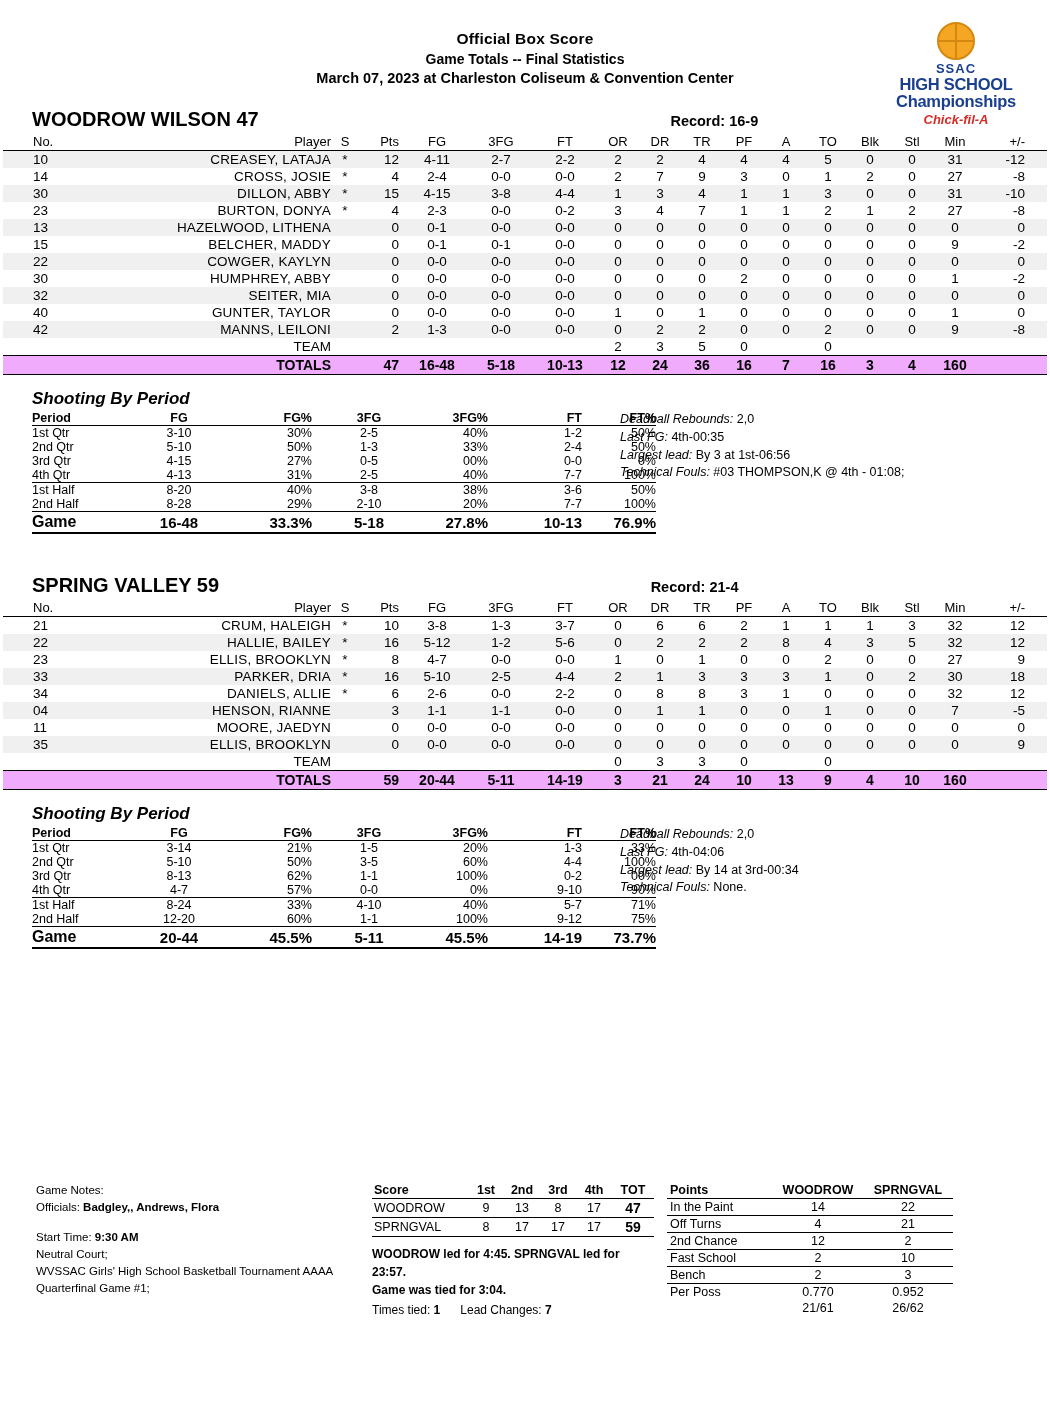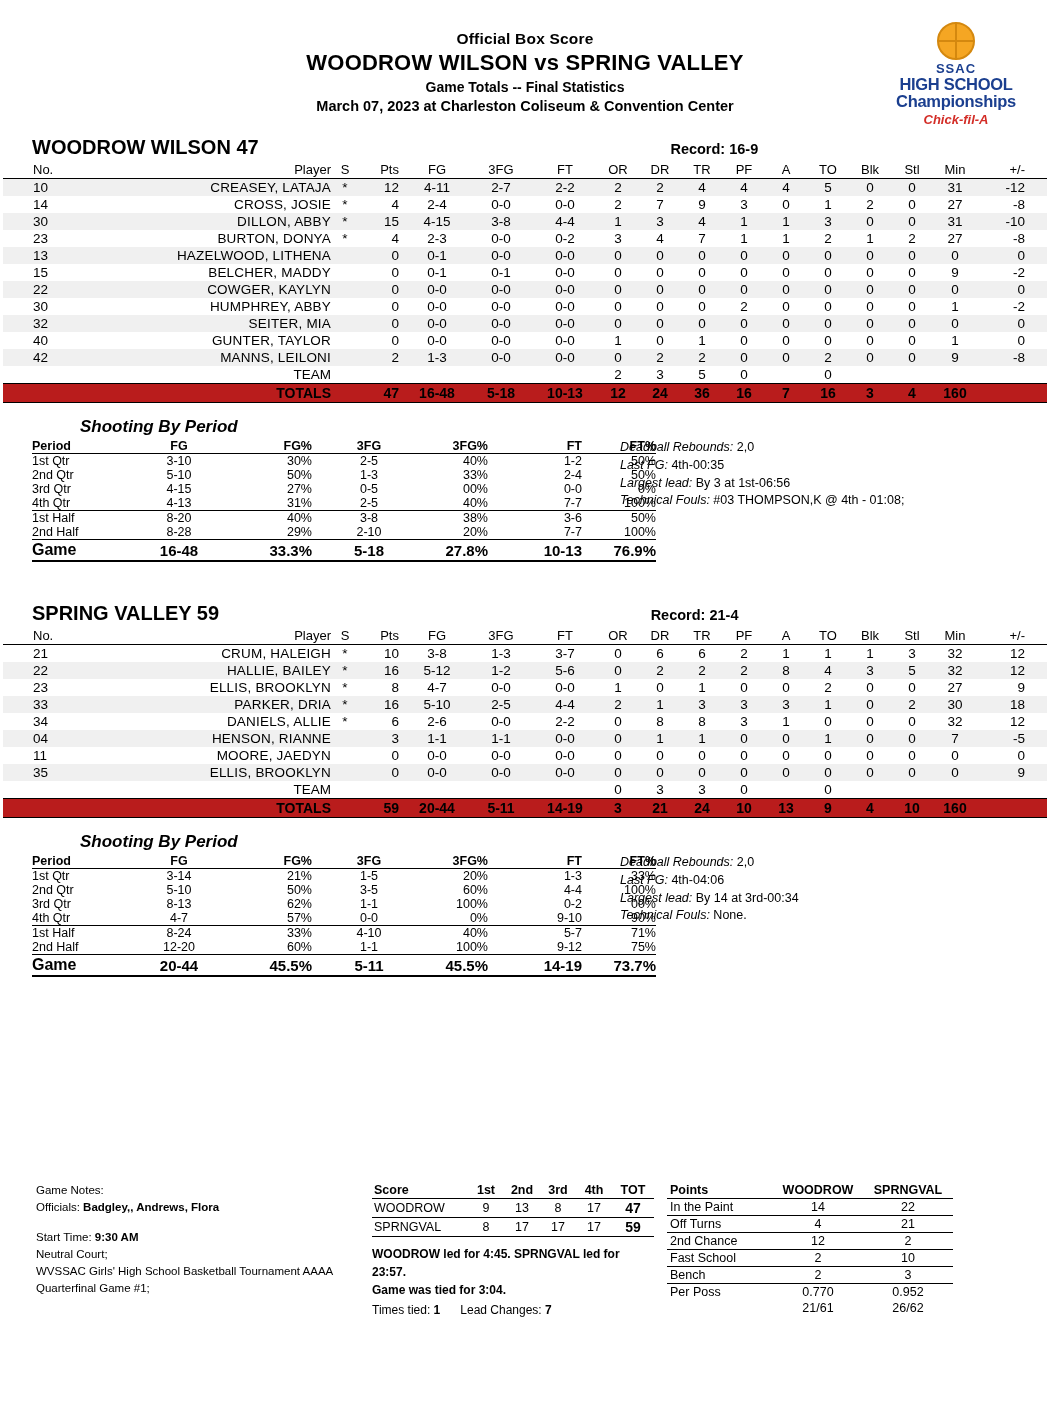--- a/index.html
+++ b/index.html
@@ -44,26 +44,26 @@
   .c-fg    { width:64px; text-align:center; }
   .c-3fg   { width:64px; text-align:center; }
   .c-ft    { width:64px; text-align:center; }
   .c-n     { width:42px; text-align:center; }
   .c-min   { width:44px; text-align:center; }
   .c-pm    { width:48px; text-align:right; padding-right:22px !important; }
   tr.alt td { background:#f0f0f0; }
   tr.player td { font-size:13.5px; }
   tr.player td.c-name { font-size:13.5px; letter-spacing:.2px; }
   tr.teamrow td { font-size:13.5px; }
-  tr.totals td { font-weight:bold; font-size:14px; background:#b91c1c; border-top:1px solid #000; border-bottom:1px solid #000; }
+  tr.totals td { font-weight:bold; font-size:14px; background:#f0abfc; border-top:1px solid #000; border-bottom:1px solid #000; }
   tr.totals td.c-name { padding-left:56px !important; }
 
   
   .shoot-wrap { position:relative; margin-top:14px; }
-  .shoot-title { font-size:17px; font-style:italic; font-weight:bold; padding-left:32px;margin-left:48px; }
+  .shoot-title { font-size:17px; font-style:italic; font-weight:bold; padding-left:32px; }
   table.shoot { border-collapse:collapse; width:560px; margin-left:32px; margin-top:2px; table-layout:fixed; }
   table.shoot th, table.shoot td { font-size:12.5px; padding:0px 0; }
   table.shoot thead th { font-weight:bold; border-bottom:1px solid #000; }
   .s-per { width:92px; text-align:left; }
   .s-fg  { width:110px; text-align:center; }
   .s-fgp { width:78px; text-align:right; padding-right:18px !important; }
   .s-3fg { width:78px; text-align:center; }
   .s-3fgp{ width:80px; text-align:right; padding-right:18px !important; }
   .s-ft  { width:76px; text-align:right; padding-right:14px !important; }
   .s-ftp { width:60px; text-align:right; }
@@ -104,21 +104,20 @@
   table.pbx tbody tr.perposs td { border-bottom:none; }
   .pp-sub { font-size:12px; }
 </style>
 </head>
 <body>
 
 <div class="page">
 
   <div class="doc-header">
     <div class="line1">Official Box Score</div>
-    <div class="line2">WOODROW WILSON vs SPRING VALLEY</div>
     <div class="line3">Game Totals -- Final Statistics</div>
     <div class="line4">March 07, 2023 at Charleston Coliseum &amp; Convention Center</div>
   </div>
 
   <div class="logo">
     <div class="ball"></div>
     <div class="l1">SSAC</div>
     <div class="l2">HIGH SCHOOL</div>
     <div class="l2">Championships</div>
     <div class="l3">Chick-fil-A</div>

